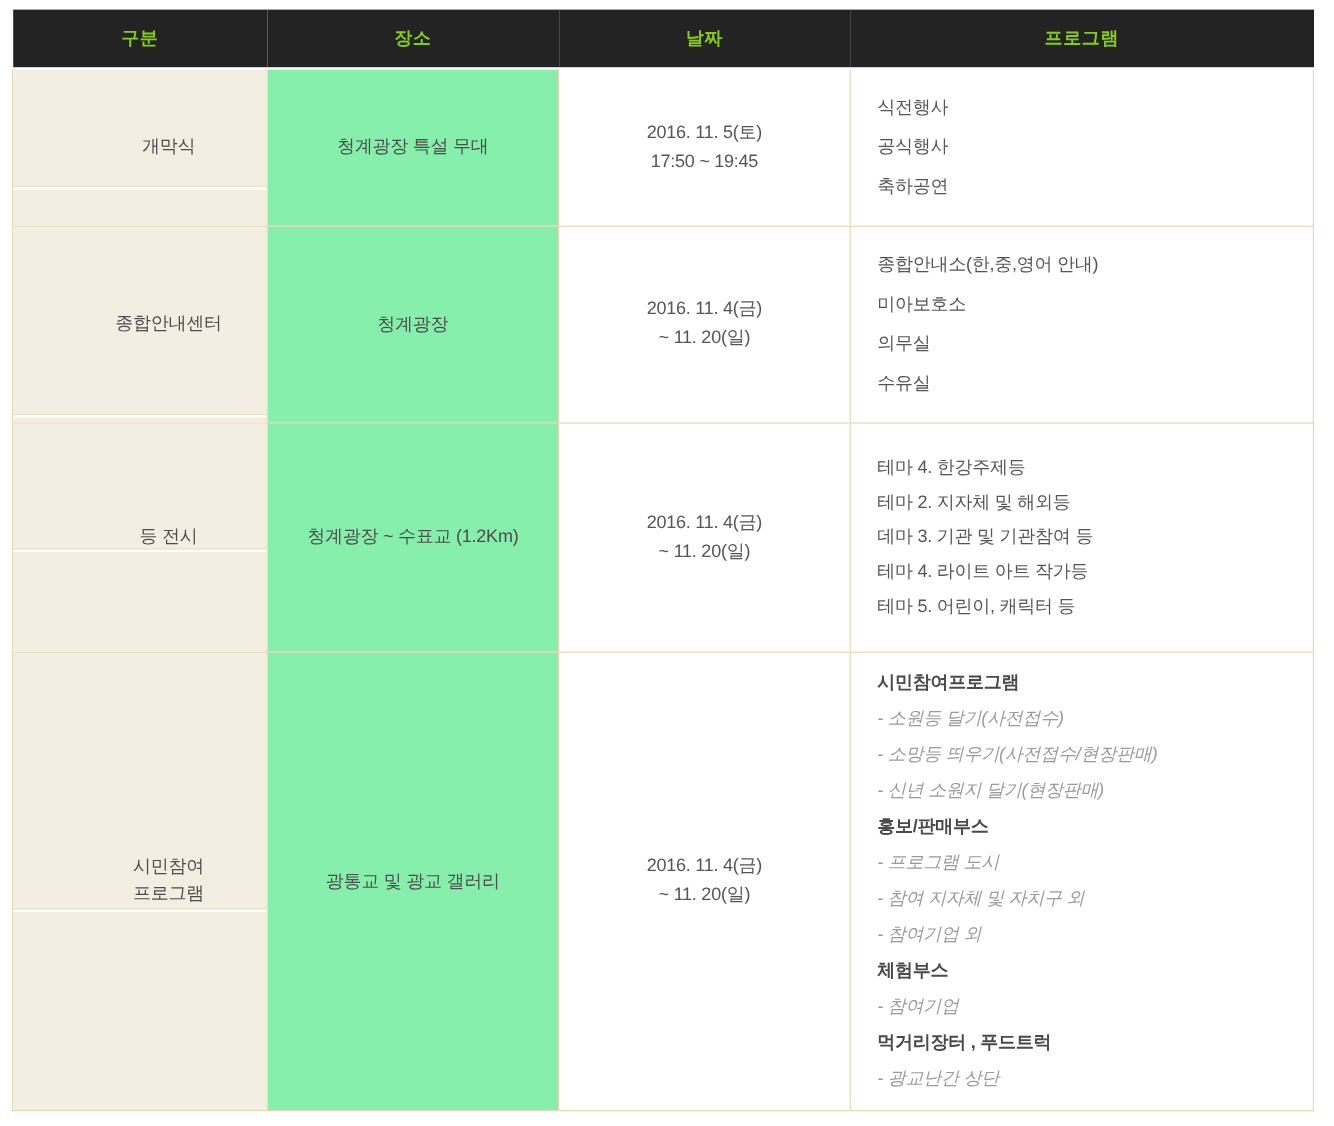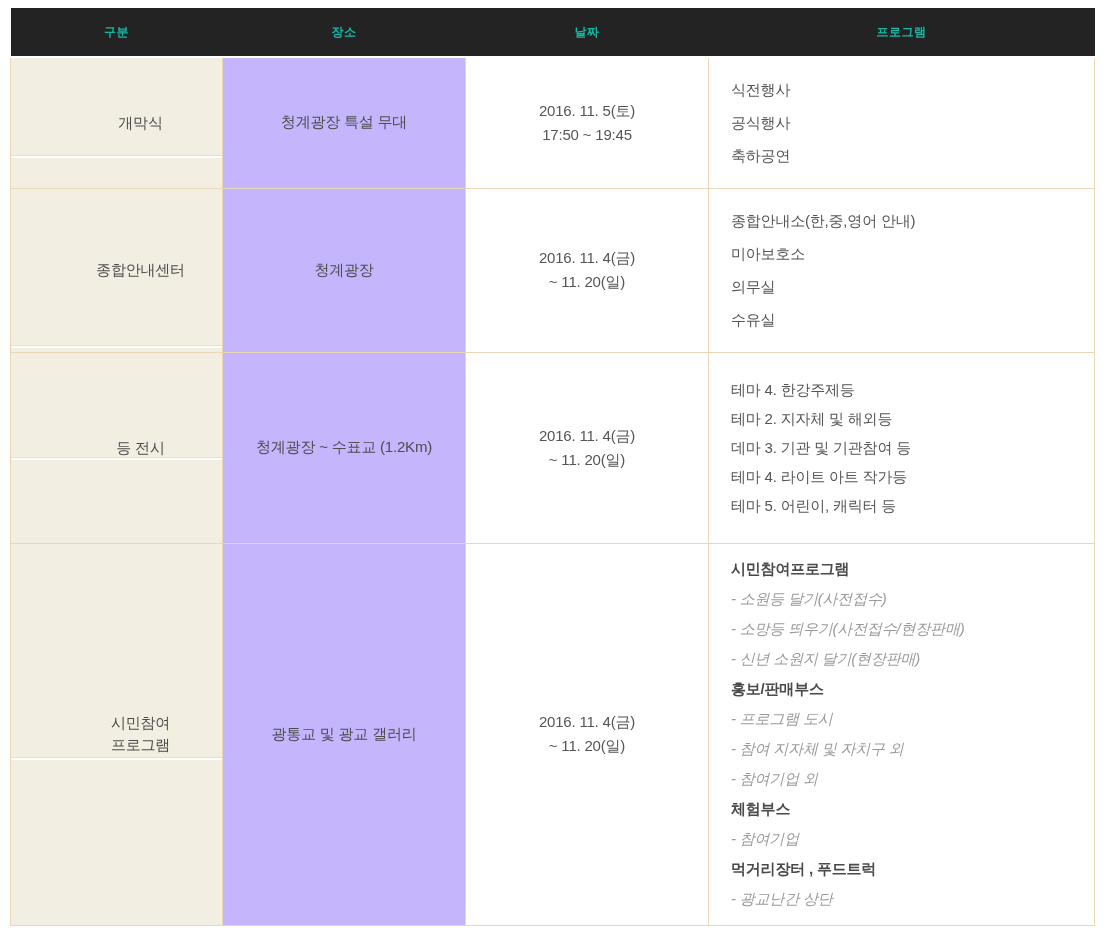--- a/index.html
+++ b/index.html
@@ -18,22 +18,22 @@
     table-layout:fixed;
   }
   col.c1 { width:212px; }
   col.c2 { width:243px; }
   col.c3 { width:243px; }
   col.c4 { width:386px; }
 
   thead th {
     height:49px;
     background:#232323;
-    color:#14b8a6;
-    font-size:12px;
+    color:#84cc16;
+    font-size:15px;
     font-weight:bold;
     text-align:center;
     vertical-align:middle;
     border:none;
     border-bottom:2px solid #ffffff;
     letter-spacing:0.5px;
   }
 
   tbody td {
     border:1px solid #e9d7b7;
@@ -58,21 +58,21 @@
     position:absolute; left:0; right:0; height:2px;
     background:rgba(255,255,255,0.92);
     box-shadow:0 -1px 0 rgba(214,194,156,0.35);
     pointer-events:none;
   }
   tr.row-1 .cat-split { top:98px; }
   tr.row-2 .cat-split { top:157px; }
   tr.row-3 .cat-split { top:105px; }
   tr.row-4 .cat-split { top:214px; }
 
-  td.place { background:#c4b5fd; text-align:center; color:#4d4d4d; }
+  td.place { background:#86efac; text-align:center; color:#4d4d4d; }
 
   td.date  { background:#ffffff; text-align:center; color:#555555; }
   .date-line { line-height:24px; font-size:15px; }
 
   td.programs { background:#ffffff; text-align:left; padding-left:22px; }
   .prog-line { line-height:33px; color:#555555; }
   tr.row-3 .prog-line { line-height:29px; }
   tr.row-4 .prog-line { line-height:30px; }
   .prog-line.bold { font-weight:bold; color:#4a4a4a; }
   .prog-line.sub  { color:#9a9a9a;font-style:italic; }

